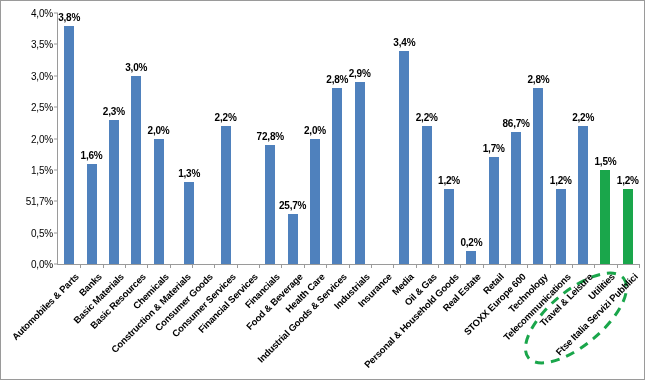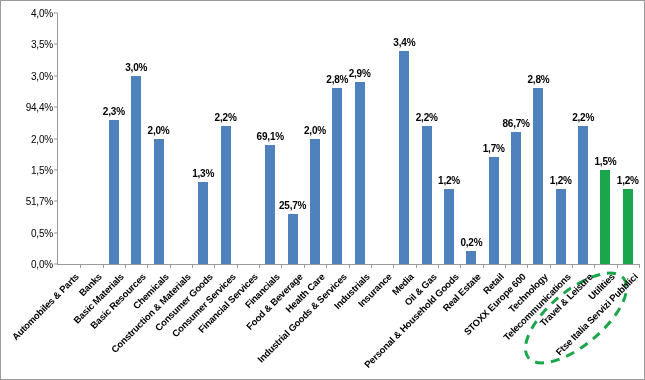--- a/index.html
+++ b/index.html
@@ -138,50 +138,58 @@
       <div class="y-tick" style="top: 251px;">0,0%</div>
       <div class="y-tick-mark" style="top: 219.625px;"></div>
       <div class="y-tick" style="top: 219.625px;">0,5%</div>
       <div class="y-tick-mark" style="top: 188.25px;"></div>
       <div class="y-tick" style="top: 188.25px;">51,7%</div>
       <div class="y-tick-mark" style="top: 156.875px;"></div>
       <div class="y-tick" style="top: 156.875px;">1,5%</div>
       <div class="y-tick-mark" style="top: 125.5px;"></div>
       <div class="y-tick" style="top: 125.5px;">2,0%</div>
       <div class="y-tick-mark" style="top: 94.125px;"></div>
-      <div class="y-tick" style="top: 94.125px;">94,4%</div>
+      <div class="y-tick" style="top: 94.125px;">2,5%</div>
       <div class="y-tick-mark" style="top: 62.75px;"></div>
       <div class="y-tick" style="top: 62.75px;">3,0%</div>
       <div class="y-tick-mark" style="top: 31.375px;"></div>
       <div class="y-tick" style="top: 31.375px;">3,5%</div>
       <div class="y-tick-mark" style="top: 0px;"></div>
       <div class="y-tick" style="top: 0px;">4,0%</div>
+      <div class="bar-slot" style="left: 0px; width: 22.3462px;">
+        <div class="bar blue" title="Automobiles &amp; Parts: 3,8%" style="height: 238.45px;"></div>
+        <div class="bar-label" style="bottom: 241.45px;">3,8%</div>
+      </div>
+      <div class="bar-slot" style="left: 22.3462px; width: 22.3462px;">
+        <div class="bar blue" title="Banks: 1,6%" style="height: 100.4px;"></div>
+        <div class="bar-label" style="bottom: 103.4px;">1,6%</div>
+      </div>
       <div class="bar-slot" style="left: 44.6923px; width: 22.3462px;">
         <div class="bar blue" title="Basic Materials: 2,3%" style="height: 144.325px;"></div>
         <div class="bar-label" style="bottom: 147.325px;">2,3%</div>
       </div>
       <div class="bar-slot" style="left: 67.0385px; width: 22.3462px;">
         <div class="bar blue" title="Basic Resources: 3,0%" style="height: 188.25px;"></div>
         <div class="bar-label" style="bottom: 191.25px;">3,0%</div>
       </div>
       <div class="bar-slot" style="left: 89.3846px; width: 22.3462px;">
         <div class="bar blue" title="Chemicals: 2,0%" style="height: 125.5px;"></div>
         <div class="bar-label" style="bottom: 128.5px;">2,0%</div>
       </div>
-      <div class="bar-slot" style="left: 134px; width: 22.3462px; text-align: center;">
+      <div class="bar-slot" style="left: 120px; width: 22.3462px; text-align: center;">
         <div class="bar blue" title="Consumer Goods: 1,3%" style="height: 81.575px;"></div>
         <div class="bar-label" style="bottom: 84.575px;">1,3%</div>
       </div>
       <div class="bar-slot" style="left: 156.423px; width: 22.3462px;">
         <div class="bar blue" title="Consumer Services: 2,2%" style="height: 138.05px;"></div>
         <div class="bar-label" style="bottom: 141.05px;">2,2%</div>
       </div>
       <div class="bar-slot" style="left: 201.115px; width: 22.3462px;">
         <div class="bar blue" title="Financials: 1,9%" style="height: 119.225px;"></div>
-        <div class="bar-label" style="bottom: 122.225px;">69,1%</div>
+        <div class="bar-label" style="bottom: 122.225px;">72,8%</div>
       </div>
       <div class="bar-slot" style="left: 223.462px; width: 22.3462px;">
         <div class="bar blue" title="Food &amp; Beverage: 0,8%" style="height: 50.2px;"></div>
         <div class="bar-label" style="bottom: 53.2px;">25,7%</div>
       </div>
       <div class="bar-slot" style="left: 245.808px; width: 22.3462px;">
         <div class="bar blue" title="Health Care: 2,0%" style="height: 125.5px;"></div>
         <div class="bar-label" style="bottom: 128.5px;">2,0%</div>
       </div>
       <div class="bar-slot" style="left: 268.154px; width: 22.3462px;">

